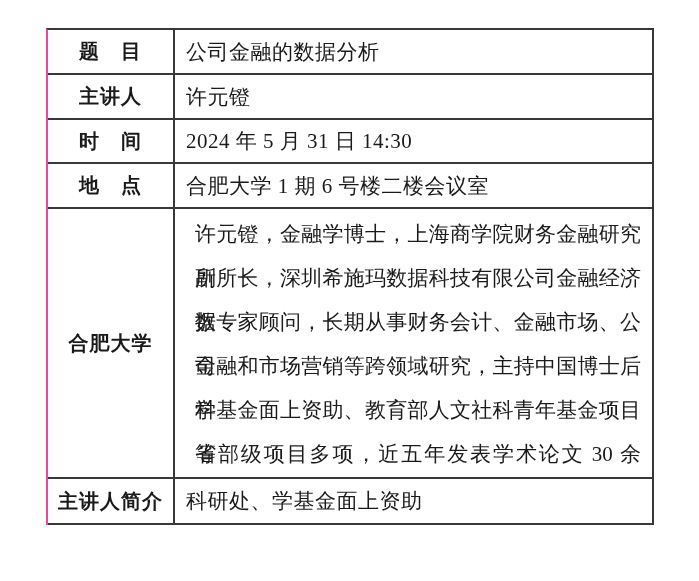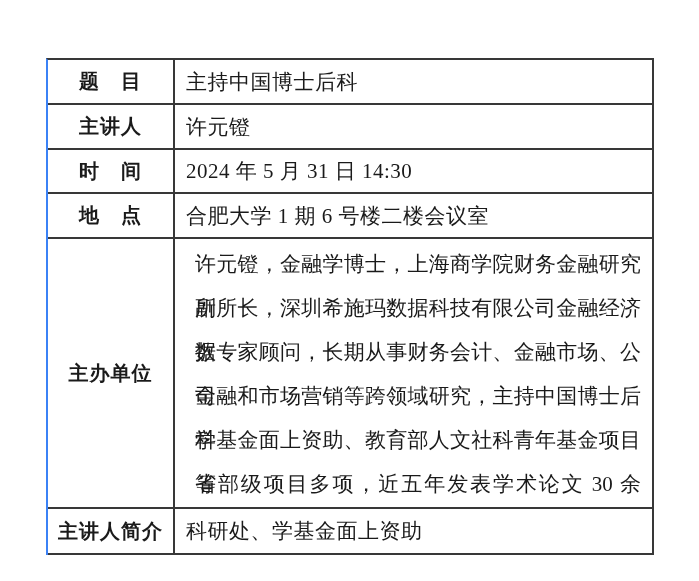--- a/index.html
+++ b/index.html
@@ -14,27 +14,27 @@
   }
   .page {
     position: relative;
     width: 699px;
     height: 581px;
     background: #ffffff;
   }
   .tbl {
     position: absolute;
     left: 46px;
-    top: 58px;
+    top: 28px;
     width: 608px;
     display: grid;
     grid-template-columns: 127px 1fr;
     grid-template-rows: 45px 45px 44px 45px 270px 46px;
     border-top: 2px solid #383838;
-    border-left: 2px solid #3b82f6;
+    border-left: 2px solid #ec4899;
     box-sizing: border-box;
   }
   .cell {
     border-right: 2px solid #383838;
     border-bottom: 2px solid #383838;
     box-sizing: border-box;
     overflow: hidden;
   }
   .label-cell {
     display: flex;
@@ -67,32 +67,32 @@
     white-space: normal;
   }
 </style>
 </head>
 <body>
 
 <div class="page">
   <div class="tbl">
 
     <div class="cell label-cell">题　目</div>
-    <div class="cell content-cell">主持中国博士后科</div>
+    <div class="cell content-cell">公司金融的数据分析</div>
 
     <div class="cell label-cell">主讲人</div>
     <div class="cell content-cell">许元镫</div>
 
     <div class="cell label-cell">时　间</div>
     <div class="cell content-cell">2024 年 5 月 31 日 14:30</div>
 
     <div class="cell label-cell">地　点</div>
     <div class="cell content-cell">合肥大学 1 期 6 号楼二楼会议室</div>
 
-    <div class="cell label-cell">主办单位</div>
+    <div class="cell label-cell">合肥大学</div>
     <div class="cell bio-cell">
       <div class="bio-line">许元镫，金融学博士，上海商学院财务金融研究所</div>
       <div class="bio-line">副所长，深圳希施玛数据科技有限公司金融经济数</div>
       <div class="bio-line">据专家顾问，长期从事财务会计、金融市场、公司</div>
       <div class="bio-line">金融和市场营销等跨领域研究，主持中国博士后科</div>
       <div class="bio-line">学基金面上资助、教育部人文社科青年基金项目等</div>
       <div class="bio-line">省部级项目多项，近五年发表学术论文 30 余篇。</div>
     </div>
 
     <div class="cell label-cell">主讲人简介</div>

